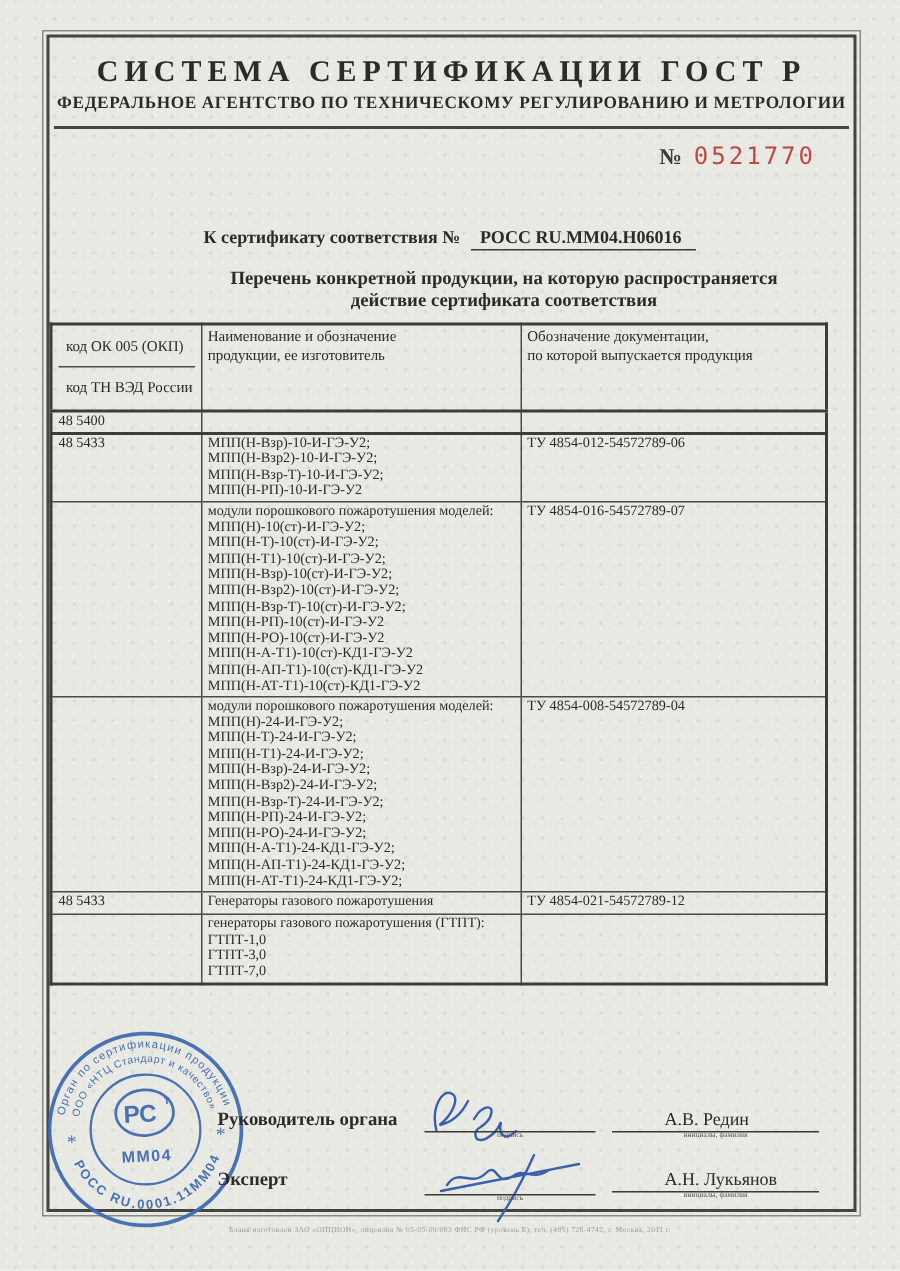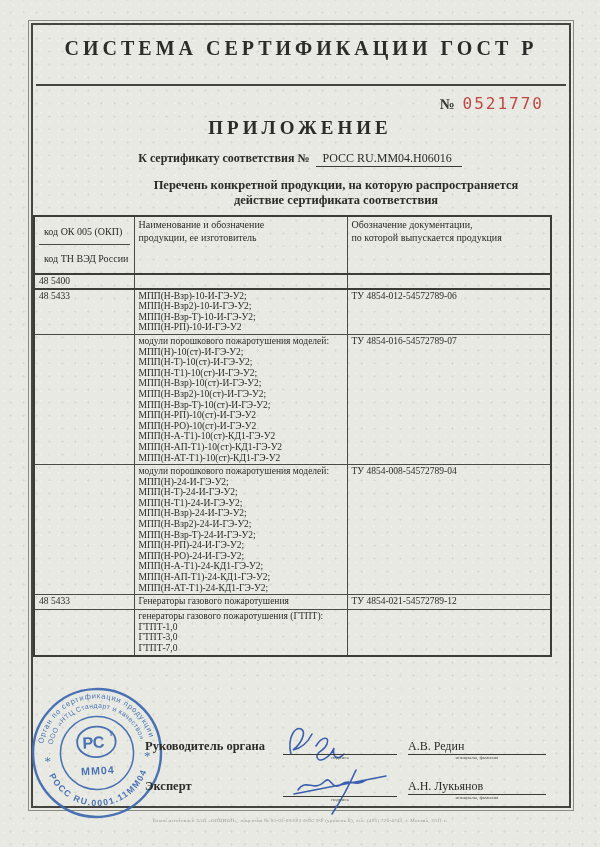--- a/index.html
+++ b/index.html
@@ -20,61 +20,61 @@
   .header-band{position:absolute; left:36px; top:26px; right:34px; height:58px; border-bottom:2px solid #44453f; text-align:center;}
   .sys-title{margin-top:11px; font-size:20px; font-weight:bold; letter-spacing:4px;}
   .agency{margin-top:3px; font-size:11.5px; font-weight:bold; letter-spacing:0.4px;}
 
   .doc-number{position:absolute; top:94px; right:56px; white-space:nowrap;}
   .doc-number .no-sign{font-size:15px; font-weight:bold; color:#3a3a36; margin-right:8px;}
   .doc-number .no-value{font-family:"DejaVu Sans Mono", monospace; font-size:16px; color:#c04843; letter-spacing:2px;}
 
   .page-title{position:absolute; top:117px; left:0; width:100%; text-align:center; font-size:19px; font-weight:bold; letter-spacing:4px;}
   .cert-line{position:absolute; top:151px; left:0; width:100%; text-align:center; font-size:12px; font-weight:bold;}
-  .cert-line .cert-no{font-weight:normal; border-bottom:1px solid #3a3a36; padding:0 10px 1px 6px; margin-left:4px;margin-top:40px;}
+  .cert-line .cert-no{font-weight:bold; border-bottom:1px solid #3a3a36; padding:0 10px 1px 6px; margin-left:4px;margin-top:40px;}
   .list-heading{position:absolute; top:178px; left:0; width:100%; text-align:center; font-size:12.5px; font-weight:bold; line-height:15px;}
 
   table.products{position:absolute; left:33px; top:215px; width:517px; border-collapse:collapse; table-layout:fixed; border:2px solid #3c3d37; background:transparent;}
   table.products td, table.products th{border:1px solid #4a4b44; vertical-align:top; padding:1px 4px; font-weight:normal; text-align:left; overflow:hidden;}
   thead .h-split{padding:0;}
   .h-split .top{height:26px; border-bottom:1px solid #4a4b44; display:flex; align-items:center; padding-left:5px;}
   .h-split .bot{height:27px; display:flex; align-items:center; padding-left:5px;}
   thead td{font-size:10px; font-weight:bold;}
   thead .centered{text-align:center; vertical-align:middle; line-height:13px;}
   thead tr{border-bottom:2px solid #3c3d37;}
   tbody td{font-size:9.5px; line-height:10.6px;}
   tbody tr.thick-bottom{border-bottom:2px solid #3c3d37;}
   .ml{white-space:pre-line;padding-left:36px;}
 
   .stamp{position:absolute; left:30px; top:686px; width:134px; height:134px; opacity:0.92; transform:rotate(-3deg);}
 
   .sig-row-label{position:absolute; font-size:12.5px; font-weight:bold;}
   .sig-line{position:absolute; border-bottom:1px solid #3a3a36; height:1px;}
   .sig-caption{position:absolute; font-size:5px; color:#55564f; text-align:center;}
-  .sig-name{position:absolute; font-size:12px;}
+  .sig-name{position:absolute; font-size:12px;margin-left:35px;}
   .sig-script{position:absolute;}
 
   .fine-print{position:absolute; left:0; top:818px; width:100%; text-align:center; font-size:5px; color:#9a9e95; letter-spacing:0.3px;}
 </style>
 </head>
 <body>
 
 <div class="page">
   <div class="frame-outer"></div>
   <div class="frame-inner"></div>
 
   <div class="header-band">
     <div class="sys-title">СИСТЕМА СЕРТИФИКАЦИИ ГОСТ Р</div>
+    <div class="agency">ФЕДЕРАЛЬНОЕ АГЕНТСТВО ПО ТЕХНИЧЕСКОМУ РЕГУЛИРОВАНИЮ И МЕТРОЛОГИИ</div>
   </div>
 
   <div class="doc-number">
     <span class="no-sign">№</span><span class="no-value">0521770</span>
   </div>
 
-  <div class="page-title">ПРИЛОЖЕНИЕ</div>
 
   <div class="cert-line">
     <span>К сертификату соответствия №</span>
     <span class="cert-no">РОСС RU.ММ04.Н06016</span>
   </div>
 
   <div class="list-heading ml">Перечень конкретной продукции,  на которую распространяется
 действие сертификата соответствия</div>
 
   <table class="products">

